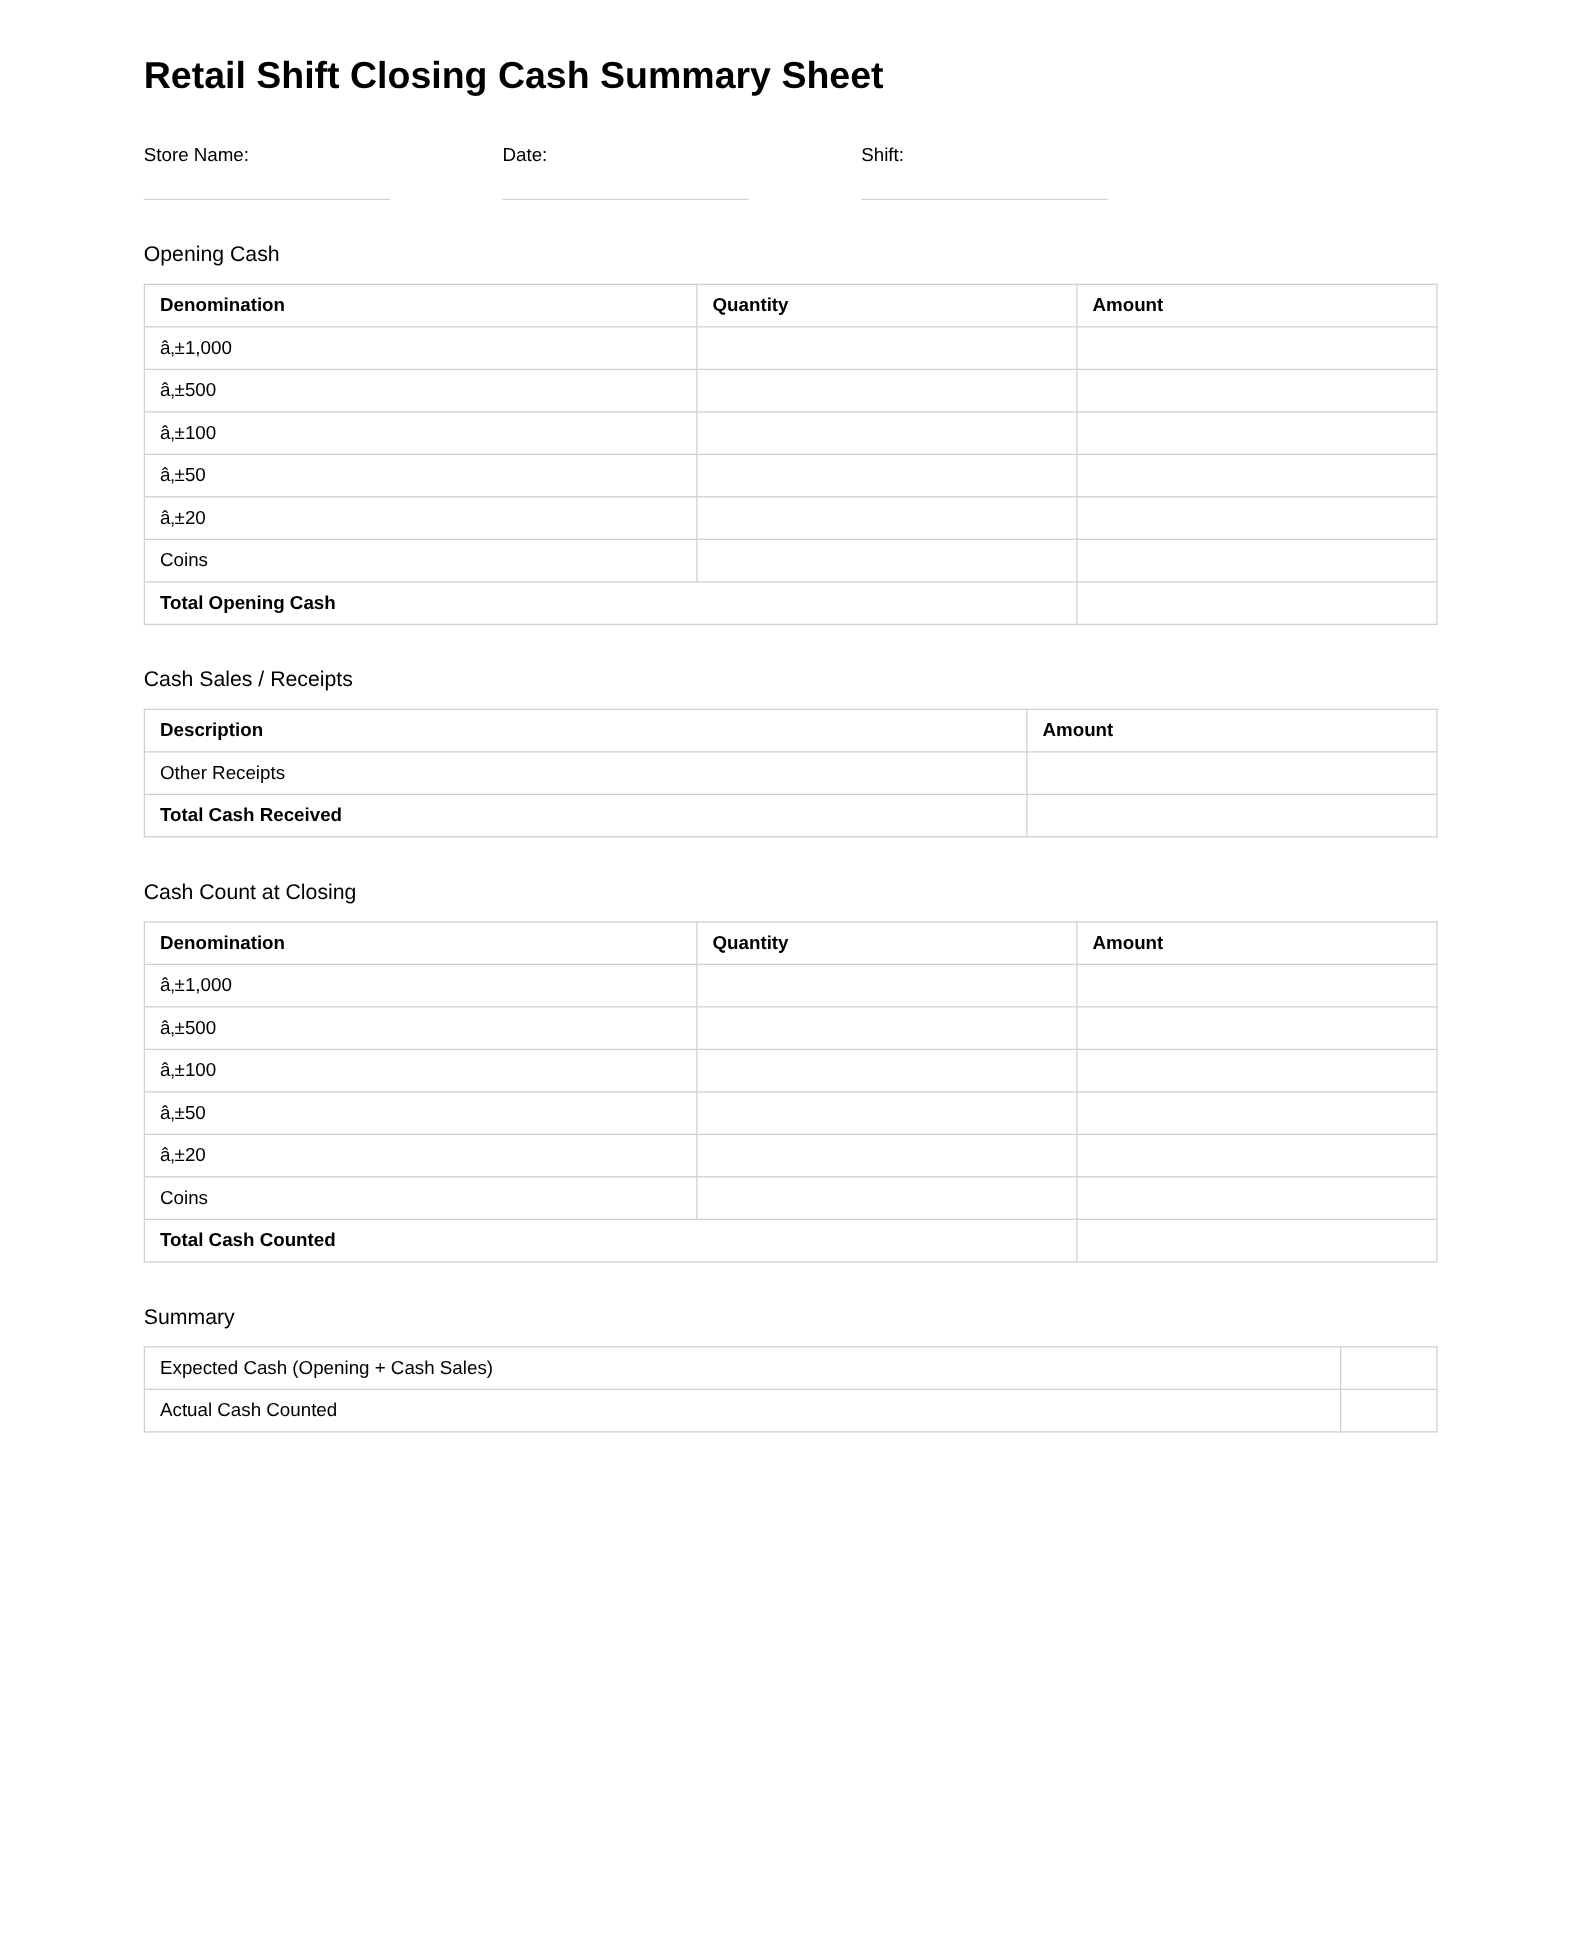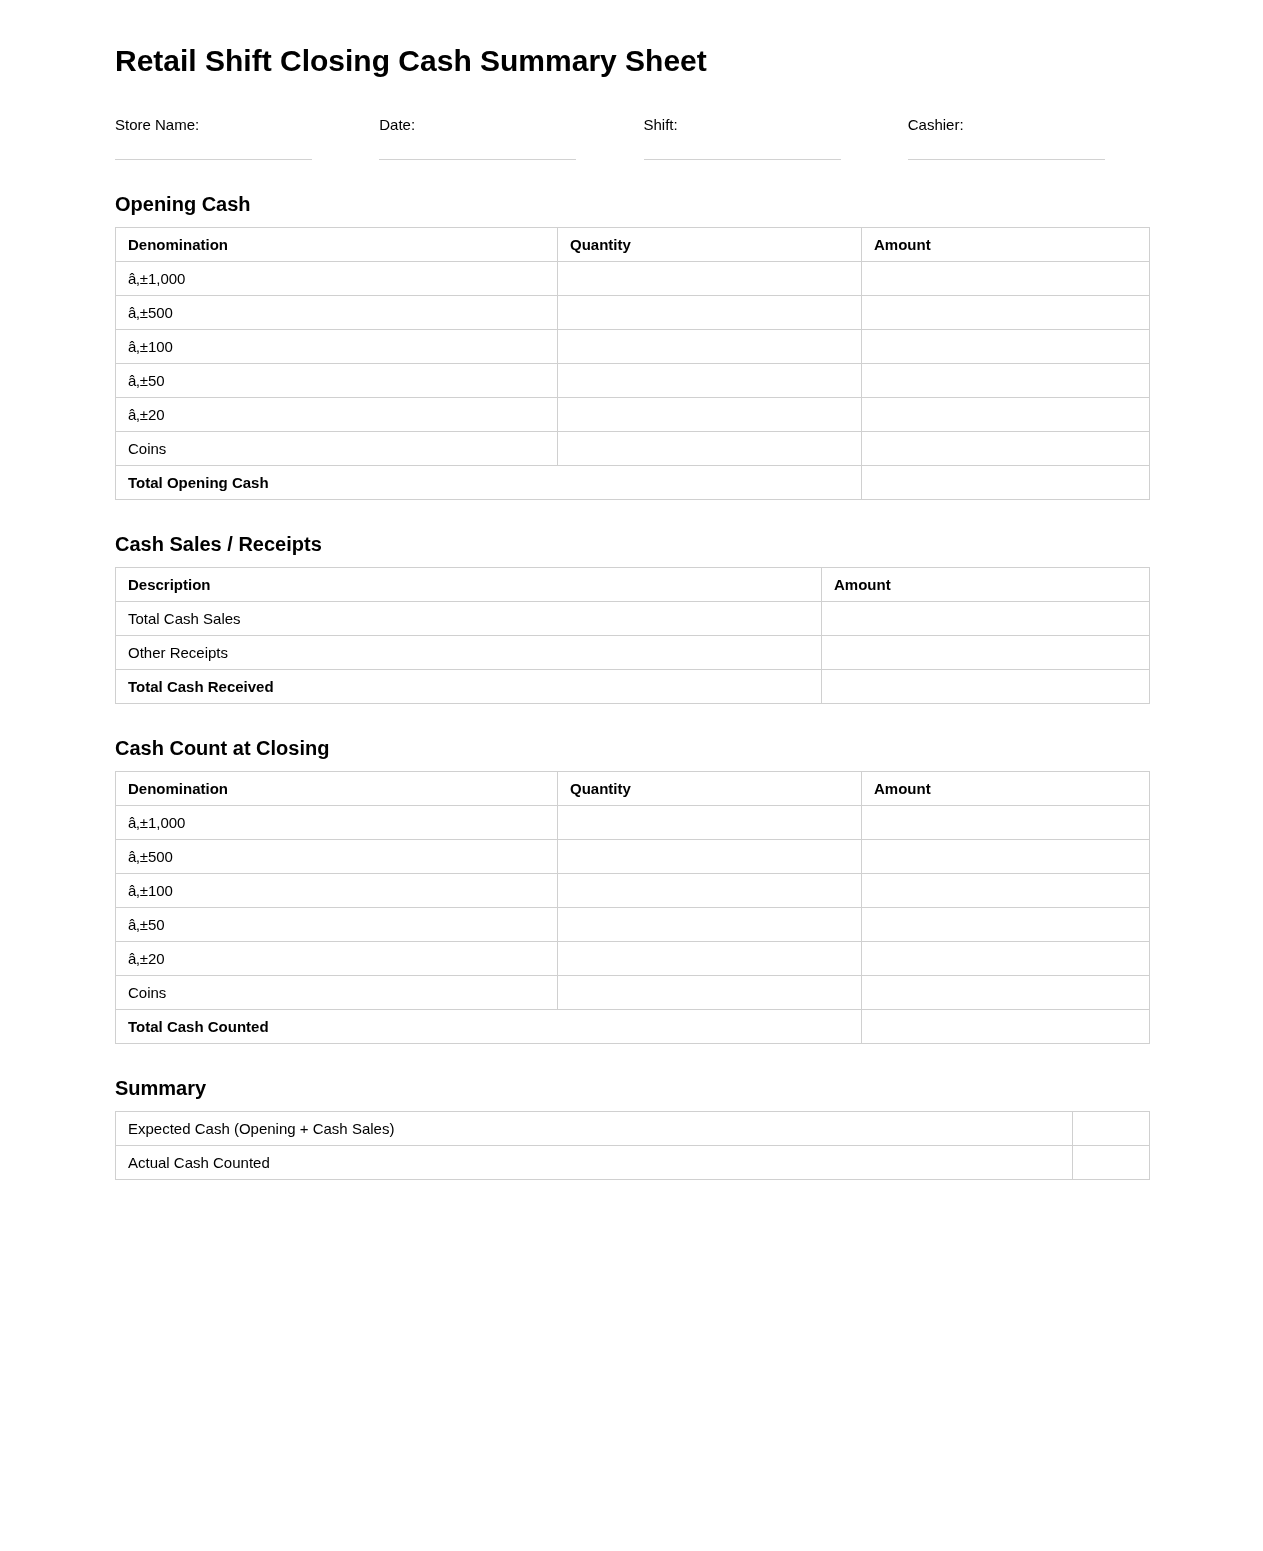--- a/index.html
+++ b/index.html
@@ -25,22 +25,22 @@
   .field { width: 264px; }
   .field-label { font-size: 15px; line-height: 18px; }
   .field-line {
     width: 197px;
     margin-top: 25px;
     border-bottom: 1px solid #d2d2d2;
     height: 0;
   }
 
   h2.section-heading {
-    font-size: 20px;
-    font-weight: 700;
+    font-size: 17px;
+    font-weight: 400;
     line-height: 20px;
     margin: 34px 0 13px 0;
   }
 
   table.sheet {
     border-collapse: collapse;
     table-layout: fixed;
     width: 1034px;
   }
   table.sheet th, table.sheet td {
@@ -72,24 +72,20 @@
         <div class="field-line"></div>
       </div>
       <div class="field">
         <div class="field-label">Date:</div>
         <div class="field-line"></div>
       </div>
       <div class="field">
         <div class="field-label">Shift:</div>
         <div class="field-line"></div>
       </div>
-      <div class="field">
-        <div class="field-label">Cashier:</div>
-        <div class="field-line"></div>
-      </div>
     </div>
 
     <h2 class="section-heading">Opening Cash</h2>
     <table class="sheet">
       <colgroup>
           <col style="width:442px">
           <col style="width:304px">
           <col style="width:288px">
         </colgroup>
       <thead>
@@ -144,24 +140,20 @@
           <col style="width:328px">
         </colgroup>
       <thead>
         <tr>
           <th>Description</th>
           <th>Amount</th>
         </tr>
       </thead>
       <tbody>
         <tr>
-          <td>Total Cash Sales</td>
-          <td></td>
-        </tr>
-        <tr>
           <td>Other Receipts</td>
           <td></td>
         </tr>
         <tr class="total-row">
           <td class="total-label">Total Cash Received</td>
           <td></td>
         </tr>
       </tbody>
     </table>
 

